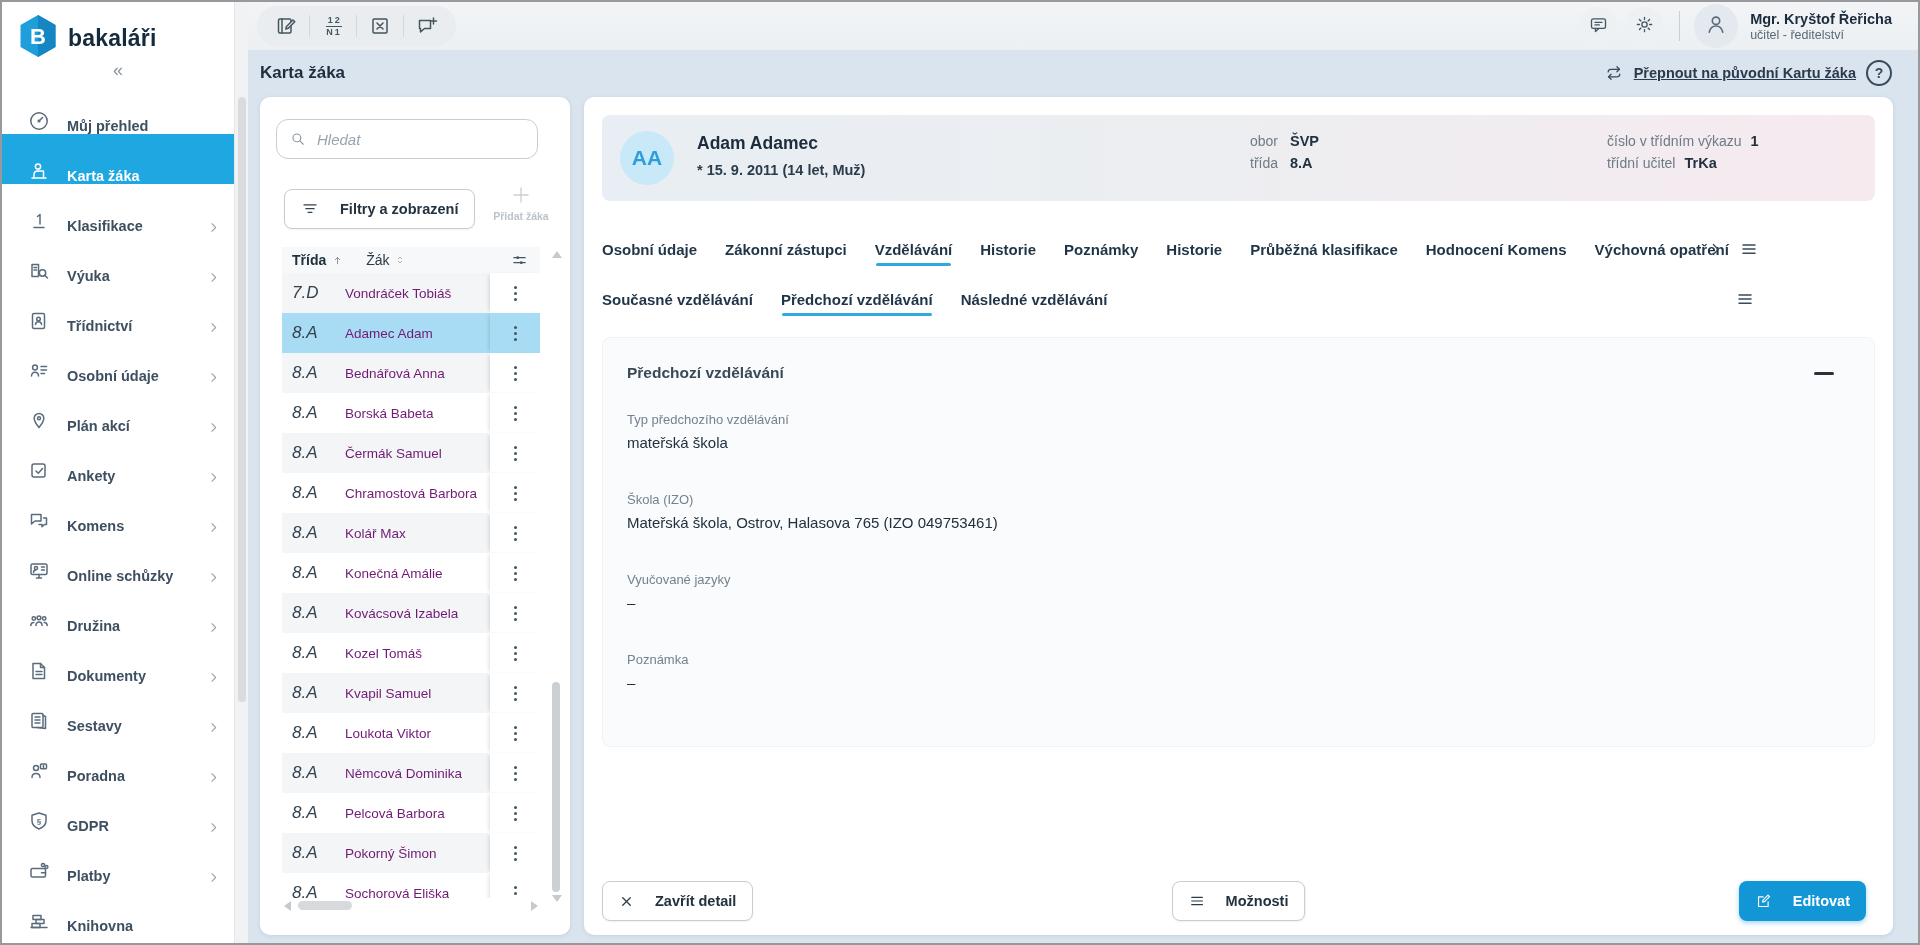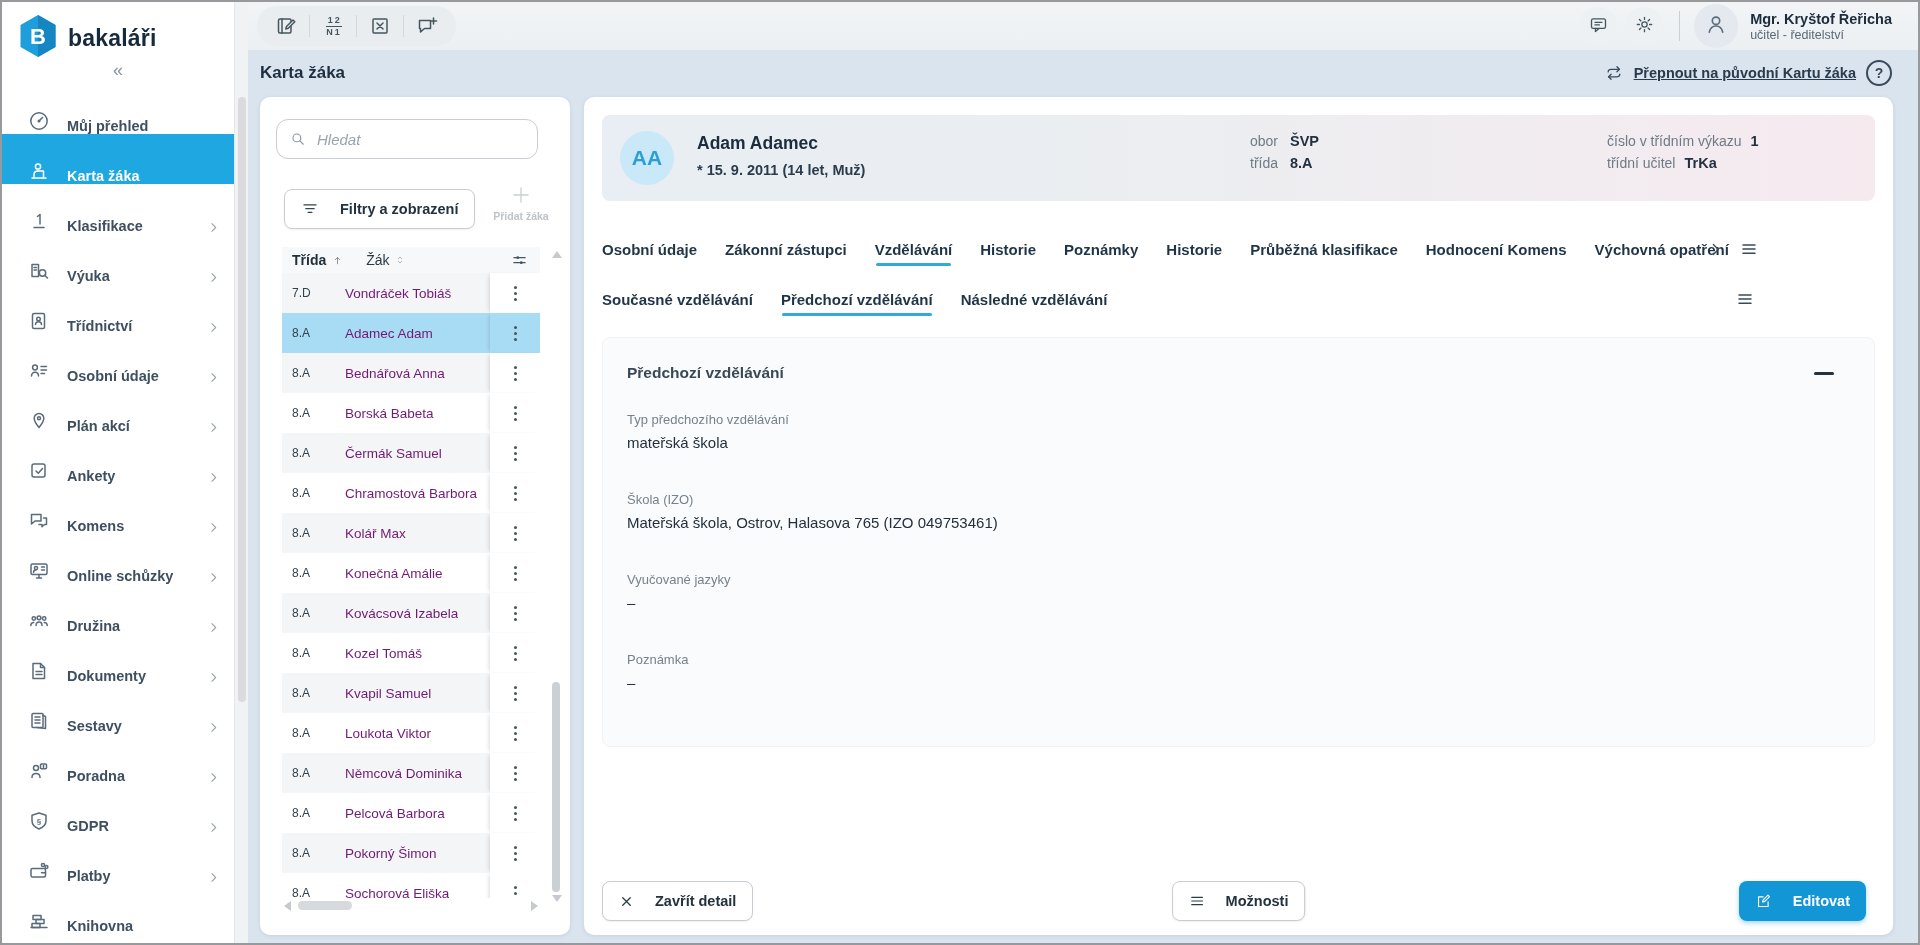--- a/index.html
+++ b/index.html
@@ -56,21 +56,21 @@
   .col-trida { margin-left:10px; font-size:14px; font-weight:700; color:#20303D; cursor:pointer; }
   .sort-up { color:#6A7680; margin-left:5px; display:flex; }
   .col-zak { margin-left:22px; font-size:14px; color:#2A3A47; cursor:pointer; }
   .sort-both { color:#8A949C; margin-left:4px; display:flex; }
   .sliders-ico { margin-left:auto; margin-right:12px; color:#44565F; display:flex; cursor:pointer; }
   .list-rows { position:absolute; left:22px; top:176px; width:258px; }
   .lrow { display:flex; height:40px; cursor:pointer; }
   .lrow-main { width:208px; display:flex; align-items:center; }
   .lrow.stripe .lrow-main { background:#F4F5F6; }
   .lrow.sel .lrow-main { background:#A8DCF5; }
-  .lrow-class { width:63px; padding-left:10px; font-size:12px; color:#32424E; }
+  .lrow-class { width:63px; padding-left:10px; font-size:17px; color:#32424E;font-style:italic; }
   .lrow-name { font-size:13.5px; color:#701a75; white-space:nowrap; overflow:hidden; }
   .lrow-dots { width:50px; display:flex; align-items:center; justify-content:center; background:#fff; box-shadow:-3px 0 4px -2px rgba(0,0,0,.14); }
   .lrow.sel .lrow-dots { background:#A8DCF5; }
   .lrow.partial { height:25px; overflow:hidden; align-items:flex-start; }
   .lrow.partial .lrow-main, .lrow.partial .lrow-dots { height:40px; }
   .dots { width:3px; height:3px; border-radius:50%; background:#44565F; box-shadow:0 -6px 0 #44565F, 0 6px 0 #44565F; }
   .v-scroll { position:absolute; right:6px; top:150px; width:14px; height:660px; }
   .tri-up { width:0; height:0; border-left:5px solid transparent; border-right:5px solid transparent; border-bottom:7px solid #C5CACF; position:absolute; left:2px; top:4px; }
   .tri-down { width:0; height:0; border-left:5px solid transparent; border-right:5px solid transparent; border-top:7px solid #C5CACF; position:absolute; left:2px; top:648px; }
   .v-thumb { position:absolute; left:2px; top:435px; width:8px; height:210px; border-radius:4px; background:#CBD0D5; }

